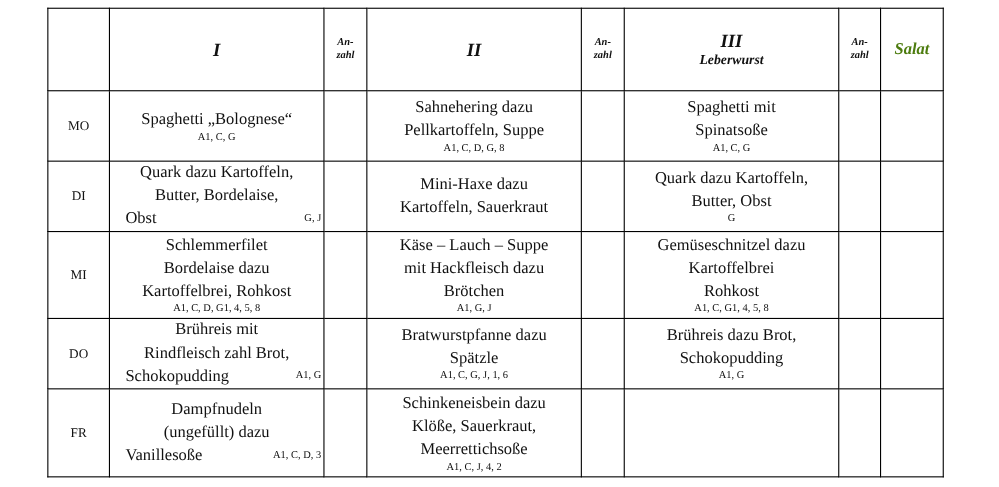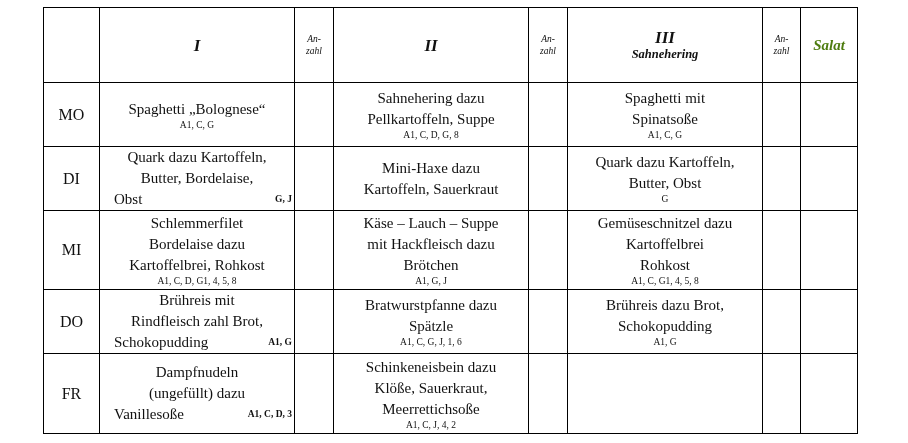--- a/index.html
+++ b/index.html
@@ -51,51 +51,51 @@
       display: block;
     }
     .hdr-sub {
       font-style: italic;
       font-size: 12.5px;
       line-height: 15px;
       display: block;
     }
     .hdr-count {
       font-style: italic;
-      font-weight: normal;
+      font-weight: bold;
       font-size: 9.5px;
       line-height: 12px;
       display: block;
     }
     .hdr-salad {
       font-weight: bold;
       font-style: italic;
       font-size: 15px;
       color: #4d7c0f;
     }
     .day {
-      font-size: 16px;
+      font-size: 12px;
     }
     .dish {
       font-size: 15px;
       line-height: 21px;
       padding: 0 6px;
     }
     .dish-line {
       display: block;
       white-space: nowrap;
     }
     .allergens {
       display: block;
       font-weight: normal;
       font-size: 9.5px;
       line-height: 11px;
     }
     .allergens-inline {
-      font-weight: bold;
+      font-weight: normal;
       font-size: 9.5px;
       margin-left: 22px;
     }
     .row-last {
       display: flex;
       justify-content: space-between;
       align-items: center;
       white-space: nowrap;
       padding: 0 2px 0 14px;
     }
@@ -126,21 +126,21 @@
     </th>
     <th>
       <span class="hdr-roman">II</span>
     </th>
     <th>
       <span class="hdr-count">An-</span>
       <span class="hdr-count">zahl</span>
     </th>
     <th>
       <span class="hdr-roman">III</span>
-      <span class="hdr-sub">Sahnehering</span>
+      <span class="hdr-sub">Leberwurst</span>
     </th>
     <th>
       <span class="hdr-count">An-</span>
       <span class="hdr-count">zahl</span>
     </th>
     <th>
       <span class="hdr-salad">Salat</span>
     </th>
   </tr>
 

